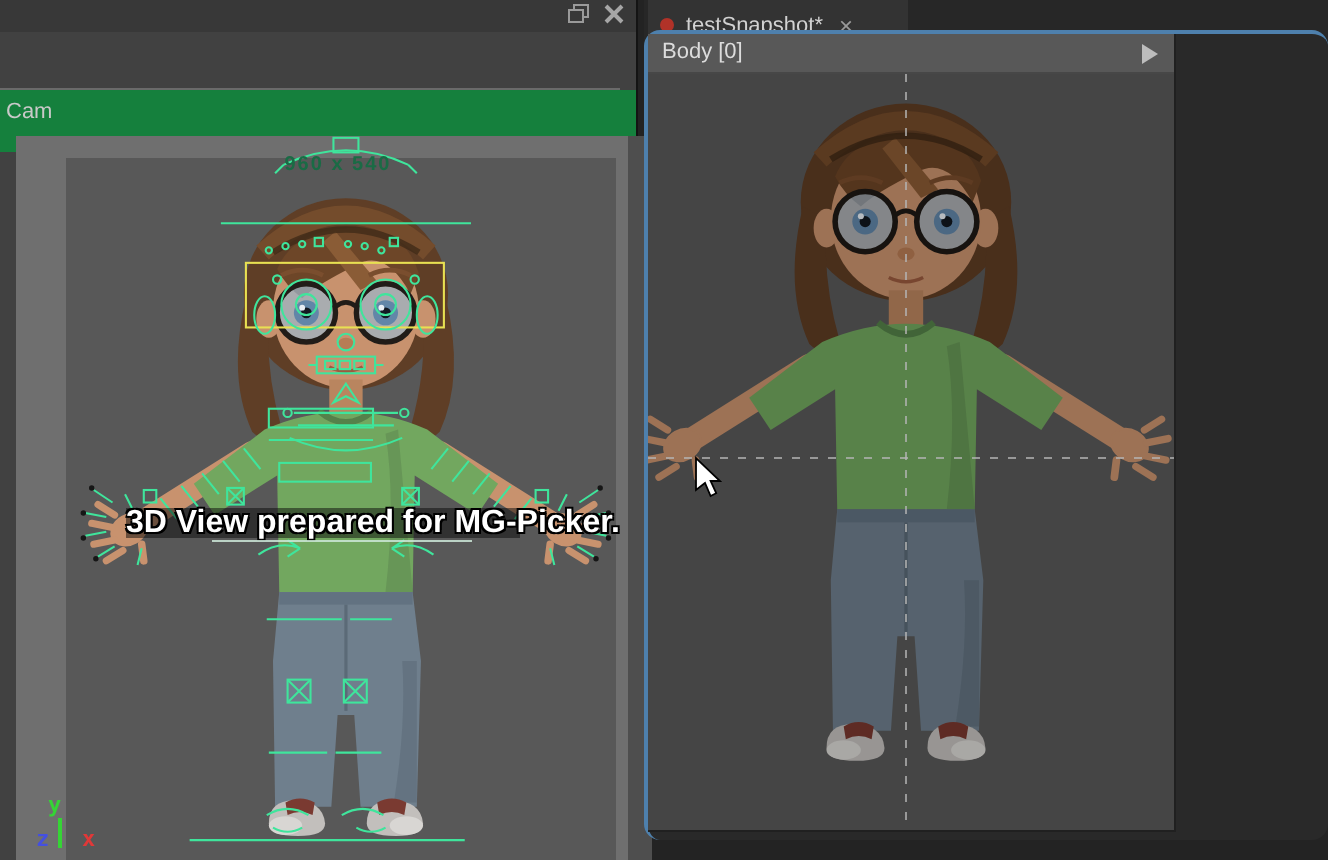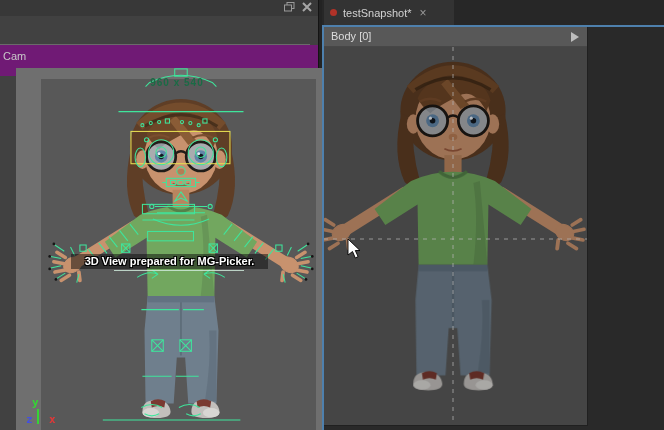--- a/index.html
+++ b/index.html
@@ -12,57 +12,57 @@
   .titlebar-icons{position:absolute;right:6px;top:2px;display:flex;gap:7px;align-items:center;}
   .row1{position:absolute;left:0;top:16px;width:318px;height:28px;background:#414141;}
   .row1 .lbl{position:absolute;left:3px;top:7px;color:#c9c9c9;}
   .combo{position:absolute;background:#2b2b2b;border:1px solid #1e1e1e;border-radius:1px;color:#d6d6d6;}
   .combo .val{position:absolute;left:7px;top:2px;white-space:nowrap;}
   .combo .arrow{position:absolute;right:6px;top:8px;width:0;height:0;border-left:5px solid transparent;border-right:5px solid transparent;border-top:5px solid #a8a8a8;}
   .combo1{left:77px;top:20px;width:212px;height:20px;}
   .combo1 .val{top:3px;}
   .more-btn{position:absolute;left:295px;top:21px;width:20px;height:18px;background:#4f4f4f;border:1px solid #6d6d6d;border-radius:2px;color:#c9c9c9;font-size:10px;text-align:center;line-height:14px;padding:0;}
   .sep{position:absolute;left:0;top:44px;width:310px;height:1px;background:#6a6a6a;}
-  .row2{position:absolute;left:0;top:45px;width:318px;height:31px;background:#701a75;}
+  .row2{position:absolute;left:0;top:45px;width:318px;height:31px;background:#15803d;}
   .row2 .lbl{position:absolute;left:3px;top:5px;color:#c9c9c9;}
   .combo2{left:34px;top:48px;width:205px;height:18px;}
   .combo2 .arrow{top:7px;}
   .expander{position:absolute;left:244px;top:52px;width:0;height:0;border-top:4px solid transparent;border-bottom:4px solid transparent;border-left:5px solid #a0a0a0;}
   .checker-icon{position:absolute;left:253px;top:50px;width:15px;height:15px;border-radius:50%;
      background:repeating-conic-gradient(#b0b0b0 0% 25%, #4a4a4a 0% 50%);background-size:5px 5px;border:1px solid #303030;}
   .icon-btn{position:absolute;background:#404040;border:1px solid #7a7a7a;border-radius:2px;padding:0;}
   .area-btn{left:271px;top:49px;width:19px;height:18px;}
   .area-inner{position:absolute;left:3px;top:2px;width:11px;height:11px;border:1px dashed var(--teal,#4fc3cf);}
   .area-dot{position:absolute;left:8px;top:7px;width:3px;height:3px;background:var(--teal,#4fc3cf);}
   .vsep{position:absolute;left:293px;top:50px;width:1px;height:16px;background:#5c5c5c;}
   .select-btn{left:296px;top:49px;width:21px;height:18px;background:#474747;}
   .sel-box{position:absolute;left:2px;top:2px;width:9px;height:9px;border:1px dashed var(--teal,#4fc3cf);}
   .sel-cursor{position:absolute;right:0px;bottom:0px;}
   
-  .viewport-left{position:absolute;left:16px;top:68px;width:318px;height:362px;background:#6f6f6f;}
+  .viewport-left{position:absolute;left:8px;top:68px;width:318px;height:362px;background:#6f6f6f;}
   .vp-strip{position:absolute;left:306px;top:0;width:12px;height:362px;background:#4e4e4e;}
   .res-text{position:absolute;left:25px;top:9px;width:272px;text-align:center;font-weight:bold;font-size:10px;color:var(--resgreen,#1a6b45);letter-spacing:1px;}
   .banner{position:absolute;left:55px;top:186px;width:197px;height:15px;background:rgba(10,10,10,.5);
-     color:#fff;font-weight:bold;font-size:11px;line-height:15px;text-align:center;white-space:nowrap;
+     color:#fff;font-weight:bold;font-size:16px;line-height:15px;text-align:center;white-space:nowrap;
      text-shadow:1px 1px 0 #000,-1px 1px 0 #000,1px -1px 0 #000,-1px -1px 0 #000;}
   .banner-underline{position:absolute;left:98px;top:202px;width:130px;height:1px;background:#cde8d8;opacity:.85;}
   .axis{position:absolute;font-family:"DejaVu Sans Mono","Liberation Mono",monospace;font-weight:bold;font-size:11px;}
   .axis-y{left:16px;top:328px;color:#35d435;}
   .axis-line-y{position:absolute;left:21px;top:341px;width:2px;height:15px;background:#35d435;}
   .axis-z{left:10px;top:345px;color:#4450e0;}
   .axis-x{left:33px;top:345px;color:#e03838;}
   
   .right-panel{position:absolute;left:322px;top:0;width:342px;height:322px;background:#272727;}
   .tabbar{position:absolute;left:0;top:0;width:342px;height:25px;background:#272727;}
   .tab{position:absolute;left:2px;top:0;width:130px;height:25px;background:#333333;display:flex;align-items:center;gap:6px;padding:0 6px;box-sizing:border-box;}
   .tab-dot{width:7px;height:7px;border-radius:50%;background:var(--dotred,#b13228);flex:0 0 auto;}
   .tab-label{color:#d2d2d2;white-space:nowrap;}
   .tab-close{color:#9a9a9a;font-size:12px;margin-left:2px;}
-  .snap-panel{position:absolute;left:0;top:25px;width:342px;height:405px;background:#292929;
-     border-top:2px solid var(--accent,#4e80ad);border-left:2px solid var(--accent,#4e80ad);box-sizing:border-box;}
+  .snap-panel{position:absolute;left:0;top:15px;width:342px;height:405px;background:#292929;
+     border-top:2px solid var(--accent,#4e80ad);border-left:2px solid var(--accent,#4e80ad);box-sizing:border-box;border-radius:8px;}
   .snap-view{position:absolute;left:0px;top:0px;width:263px;height:398px;border-right:1px solid #202020;border-bottom:1px solid #202020;}
   .view-header{position:absolute;left:0;top:0;width:263px;height:20px;background:#585858;border-bottom:1px solid #474747;box-sizing:border-box;}
   .view-header .vh-label{position:absolute;left:7px;top:3px;color:#dcdcdc;}
   .play-icon{position:absolute;right:8px;top:5px;width:0;height:0;border-top:5px solid transparent;border-bottom:5px solid transparent;border-left:8px solid #bdbdbd;}
   .view-body{position:absolute;left:0;top:20px;width:263px;height:378px;background:#454545;overflow:hidden;}
   svg{display:block;}
   .hiddendefs{position:absolute;width:0;height:0;overflow:hidden;}
 </style>
 </head>
 <body>

